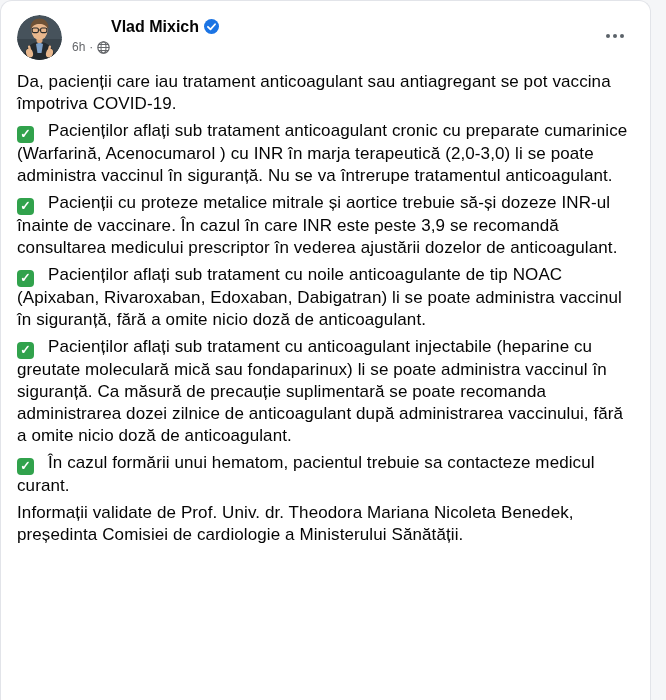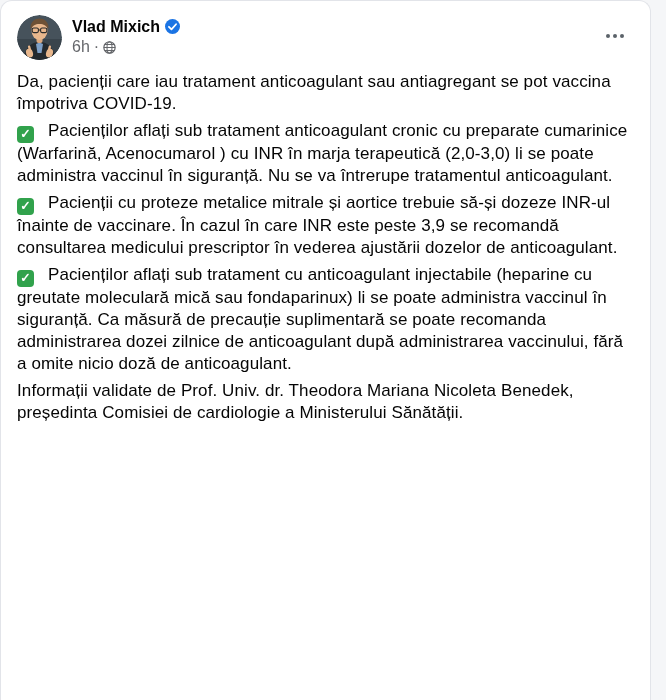--- a/index.html
+++ b/index.html
@@ -48,32 +48,33 @@
     display: flex;
     align-items: center;
     gap: 5px;
   }
   .author-name {
     font-size: 16px;
     font-weight: bold;
     color: #050505;
     line-height: 19px;
     cursor: pointer;
+    margin-left: 39px;
   }
   .verified-badge {
     width: 15px;
     height: 15px;
     display: inline-block;
   }
   .meta-row {
     display: flex;
     align-items: center;
     gap: 4px;
     margin-top: 3px;
-    font-size: 16px;
+    font-size: 12px;
     color: #65676b;
     line-height: 16px;
     text-align: center;
   }
   .globe-icon { width: 13px; height: 13px; display: inline-block; margin-top: 1px; }
   .more-button {
     position: absolute;
     right: 18px;
     top: 22px;
     width: 34px;
@@ -184,17 +185,19 @@
       <span class="dot"></span>
       <span class="dot"></span>
       <span class="dot"></span>
     </div>
   </div>
 
   <div class="content">
       <p><span>Da, pacienții care iau tratament anticoagulant sau antiagregant se pot vaccina împotriva COVID-19.</span></p>
       <p><span class="check-icon">✓</span><span>Pacienților aflați sub tratament anticoagulant cronic cu preparate cumarinice (Warfarină, Acenocumarol ) cu INR în marja terapeutică (2,0-3,0) li se poate administra vaccinul în siguranță. Nu se va întrerupe tratamentul anticoagulant.</span></p>
       <p><span class="check-icon">✓</span><span>Pacienții cu proteze metalice mitrale și aortice trebuie să-și dozeze INR-ul înainte de vaccinare. În cazul în care INR este peste 3,9 se recomandă consultarea medicului prescriptor în vederea ajustării dozelor de anticoagulant.</span></p>
+      <p><span class="check-icon">✓</span><span>Pacienților aflați sub tratament cu noile anticoagulante de tip NOAC (Apixaban, Rivaroxaban, Edoxaban, Dabigatran) li se poate administra vaccinul în siguranță, fără a omite nicio doză de anticoagulant.</span></p>
       <p><span class="check-icon">✓</span><span>Pacienților aflați sub tratament cu anticoagulant injectabile (heparine cu greutate moleculară mică sau fondaparinux) li se poate administra vaccinul în siguranță. Ca măsură de precauție suplimentară se poate recomanda administrarea dozei zilnice de anticoagulant după administrarea vaccinului, fără a omite nicio doză de anticoagulant.</span></p>
+      <p><span class="check-icon">✓</span><span>În cazul formării unui hematom, pacientul trebuie sa contacteze medicul curant.</span></p>
       <p><span>Informații validate de Prof. Univ. dr. Theodora Mariana Nicoleta Benedek, președinta Comisiei de cardiologie a Ministerului Sănătății.</span></p>
     </div>
 
 </div>
 
 </body></html>

